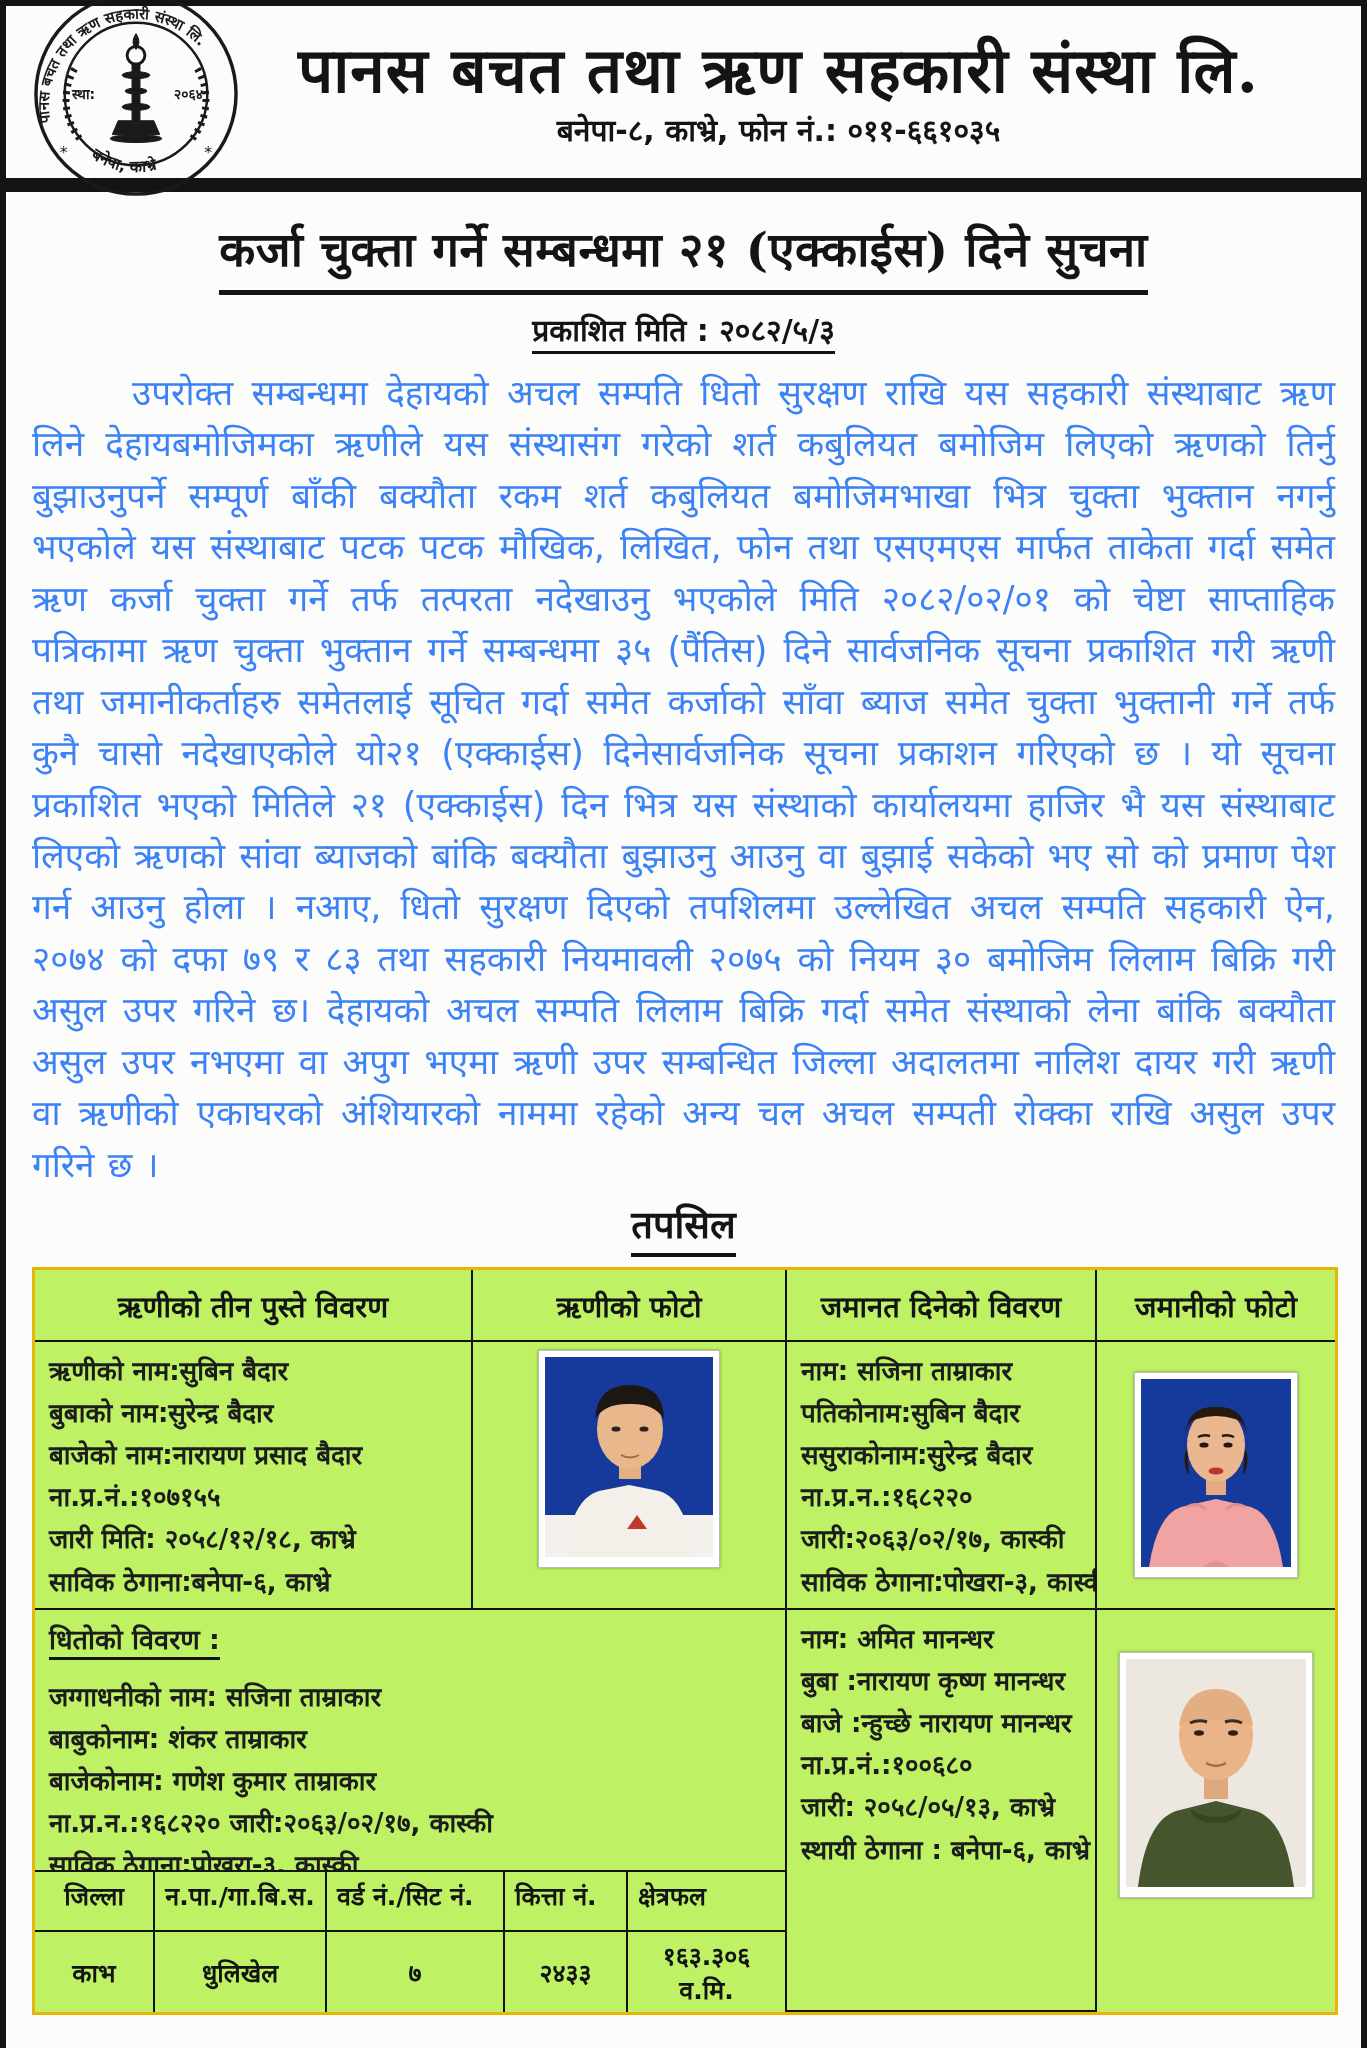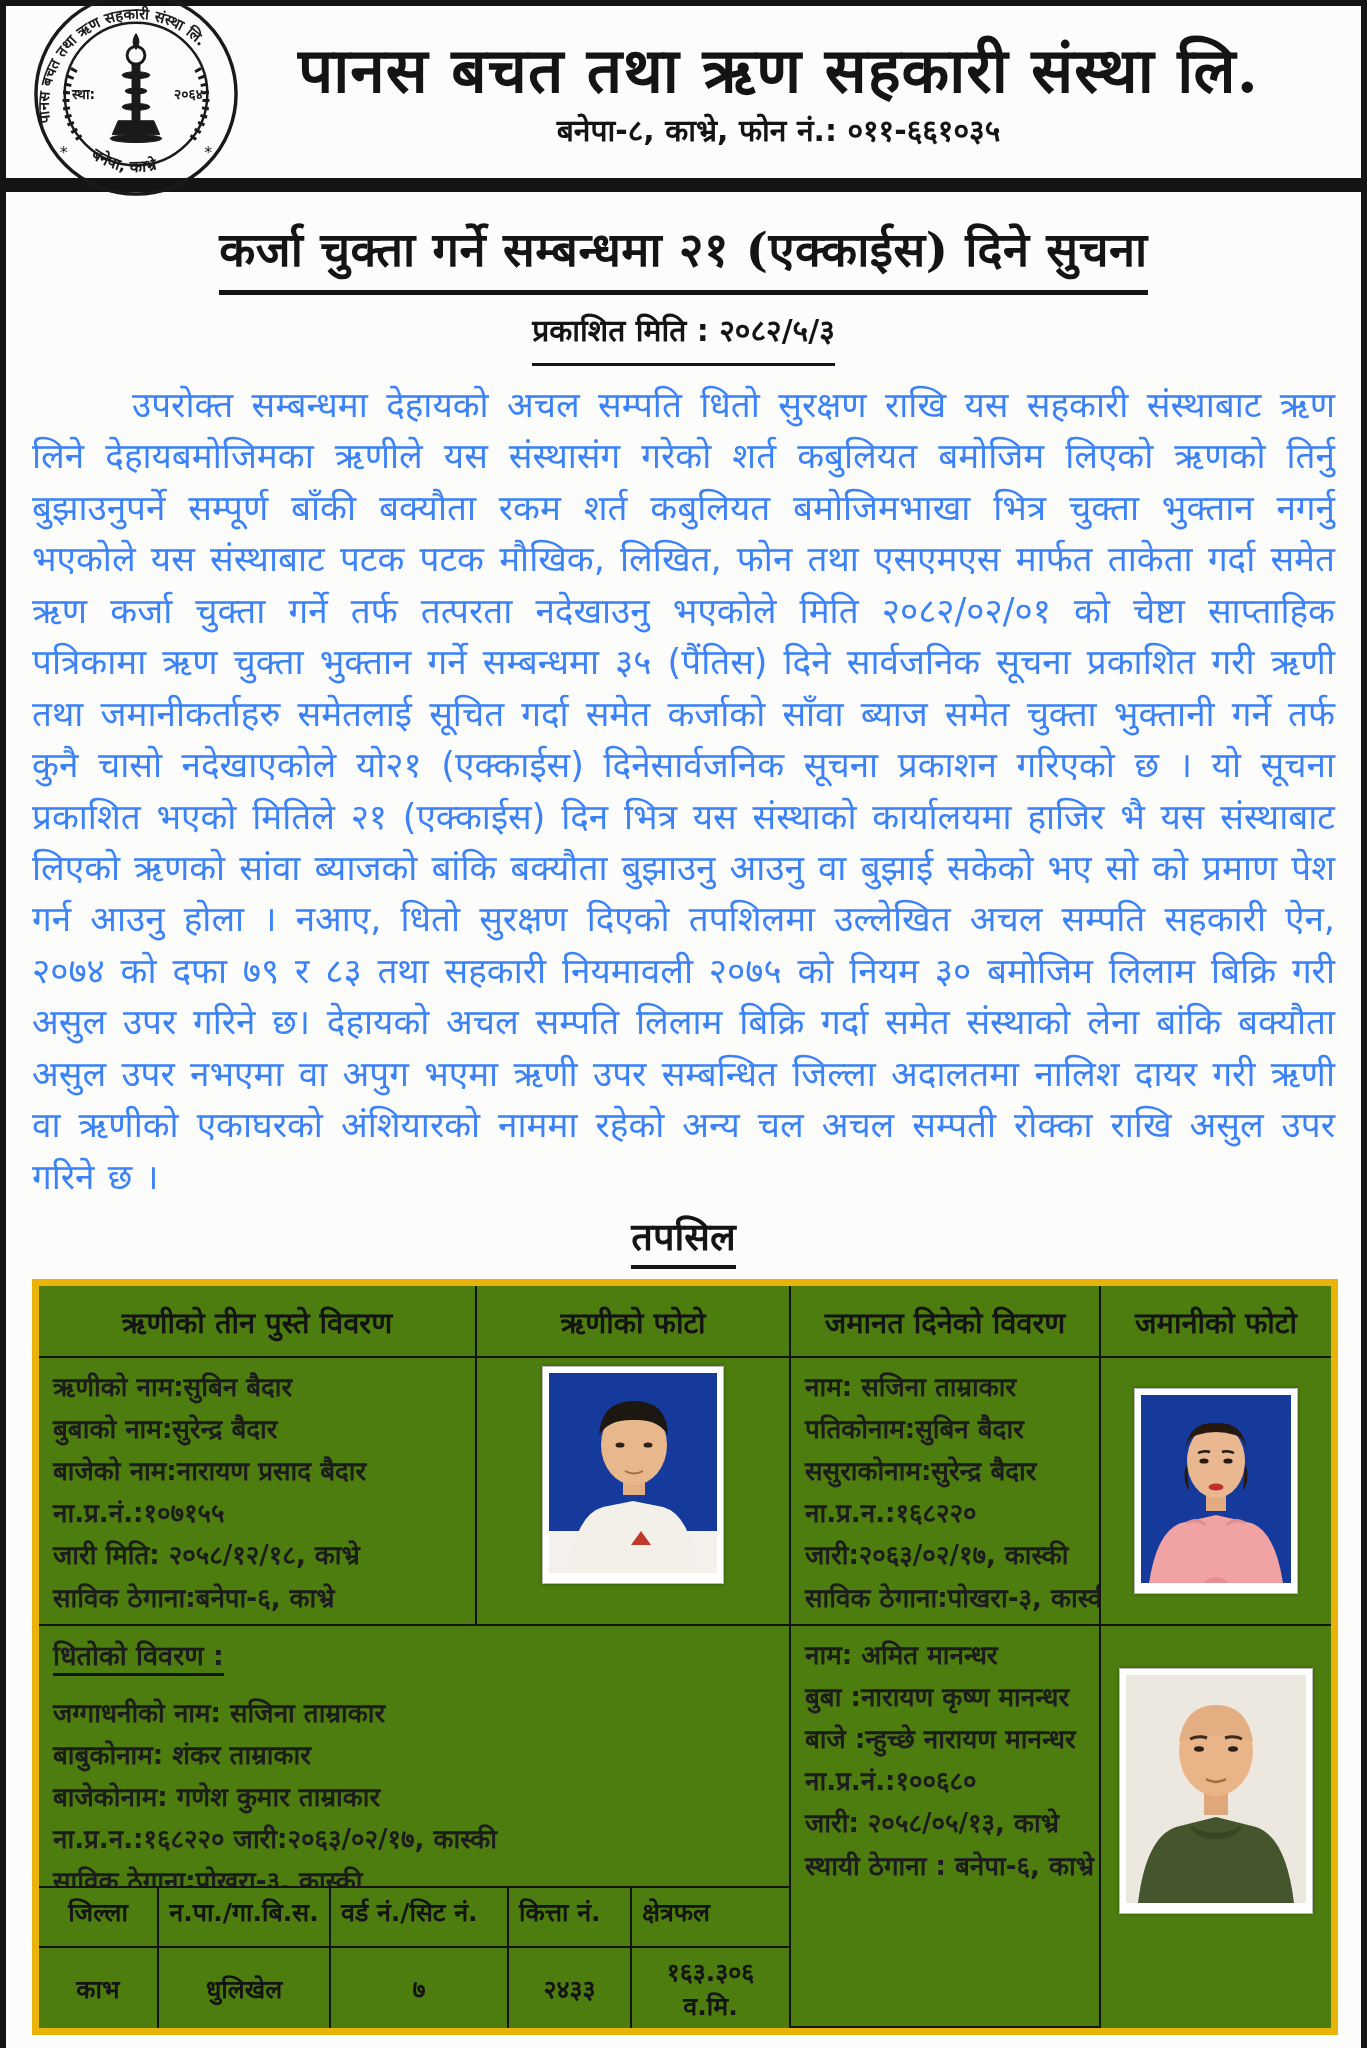--- a/index.html
+++ b/index.html
@@ -26,32 +26,32 @@
     height:1964px; border:6px solid #141414; border-top:none; border-bottom-width:13px;
     padding:14px 26px 0 26px; display:flex; flex-direction:column; background:#fcfcfb;
   }
   .notice-title { text-align:center; margin:10px auto 2px; }
   .notice-title span {
     display:inline-block; font-size:47px; font-weight:bold; letter-spacing:0.5px;
     border-bottom:5px solid #141414; padding-bottom:10px;
     font-family:"DejaVu Serif","Liberation Serif",serif; white-space:nowrap;
   }
   .pub-date { text-align:center; margin:12px auto 4px; }
-  .pub-date span { display:inline-block; font-size:30px; font-weight:bold; border-bottom:3px solid #141414; padding-bottom:13px; }
+  .pub-date span { display:inline-block; font-size:30px; font-weight:bold; border-bottom:3px solid #141414; padding-bottom:1px; }
   .body-text {
     margin-top:10px; font-size:35px; line-height:1.47; text-align:justify;
     text-indent:100px; font-weight:500; letter-spacing:0px; word-spacing:2px; color:#3b82f6;
   }
   .tapsil-heading { text-align:center; margin:6px auto 10px; }
   .tapsil-heading span { display:inline-block; font-size:38px; font-weight:bold;
     border-bottom:4px solid #141414; padding-bottom:4px;
     font-family:"DejaVu Serif","Liberation Serif",serif; }
   
   .detail-table {
-    width:1306px; margin:0 auto; border:7px solid #eab308; background:#4d7c0f;
+    width:1306px; margin:0 auto; border:3px solid #eab308; background:#bef264;
     display:grid; grid-template-columns:438px 314px 310px 1fr;
     grid-template-rows:72px 268px 262px auto;
   }
   .cell { border-right:2px solid #141414; border-bottom:2px solid #141414; padding:8px 14px; overflow:hidden; }
   .cell.last-col { border-right:none; }
   .cell.hdr { display:flex; align-items:center; justify-content:center;
               font-weight:bold; font-size:29px; text-align:center; padding:4px; }
   .lines { font-size:26px; font-weight:bold; line-height:1.62; color:#1c1c1c; }
   .lines .line { white-space:nowrap; }
   .c-collateral { grid-column:1 / span 2; }

